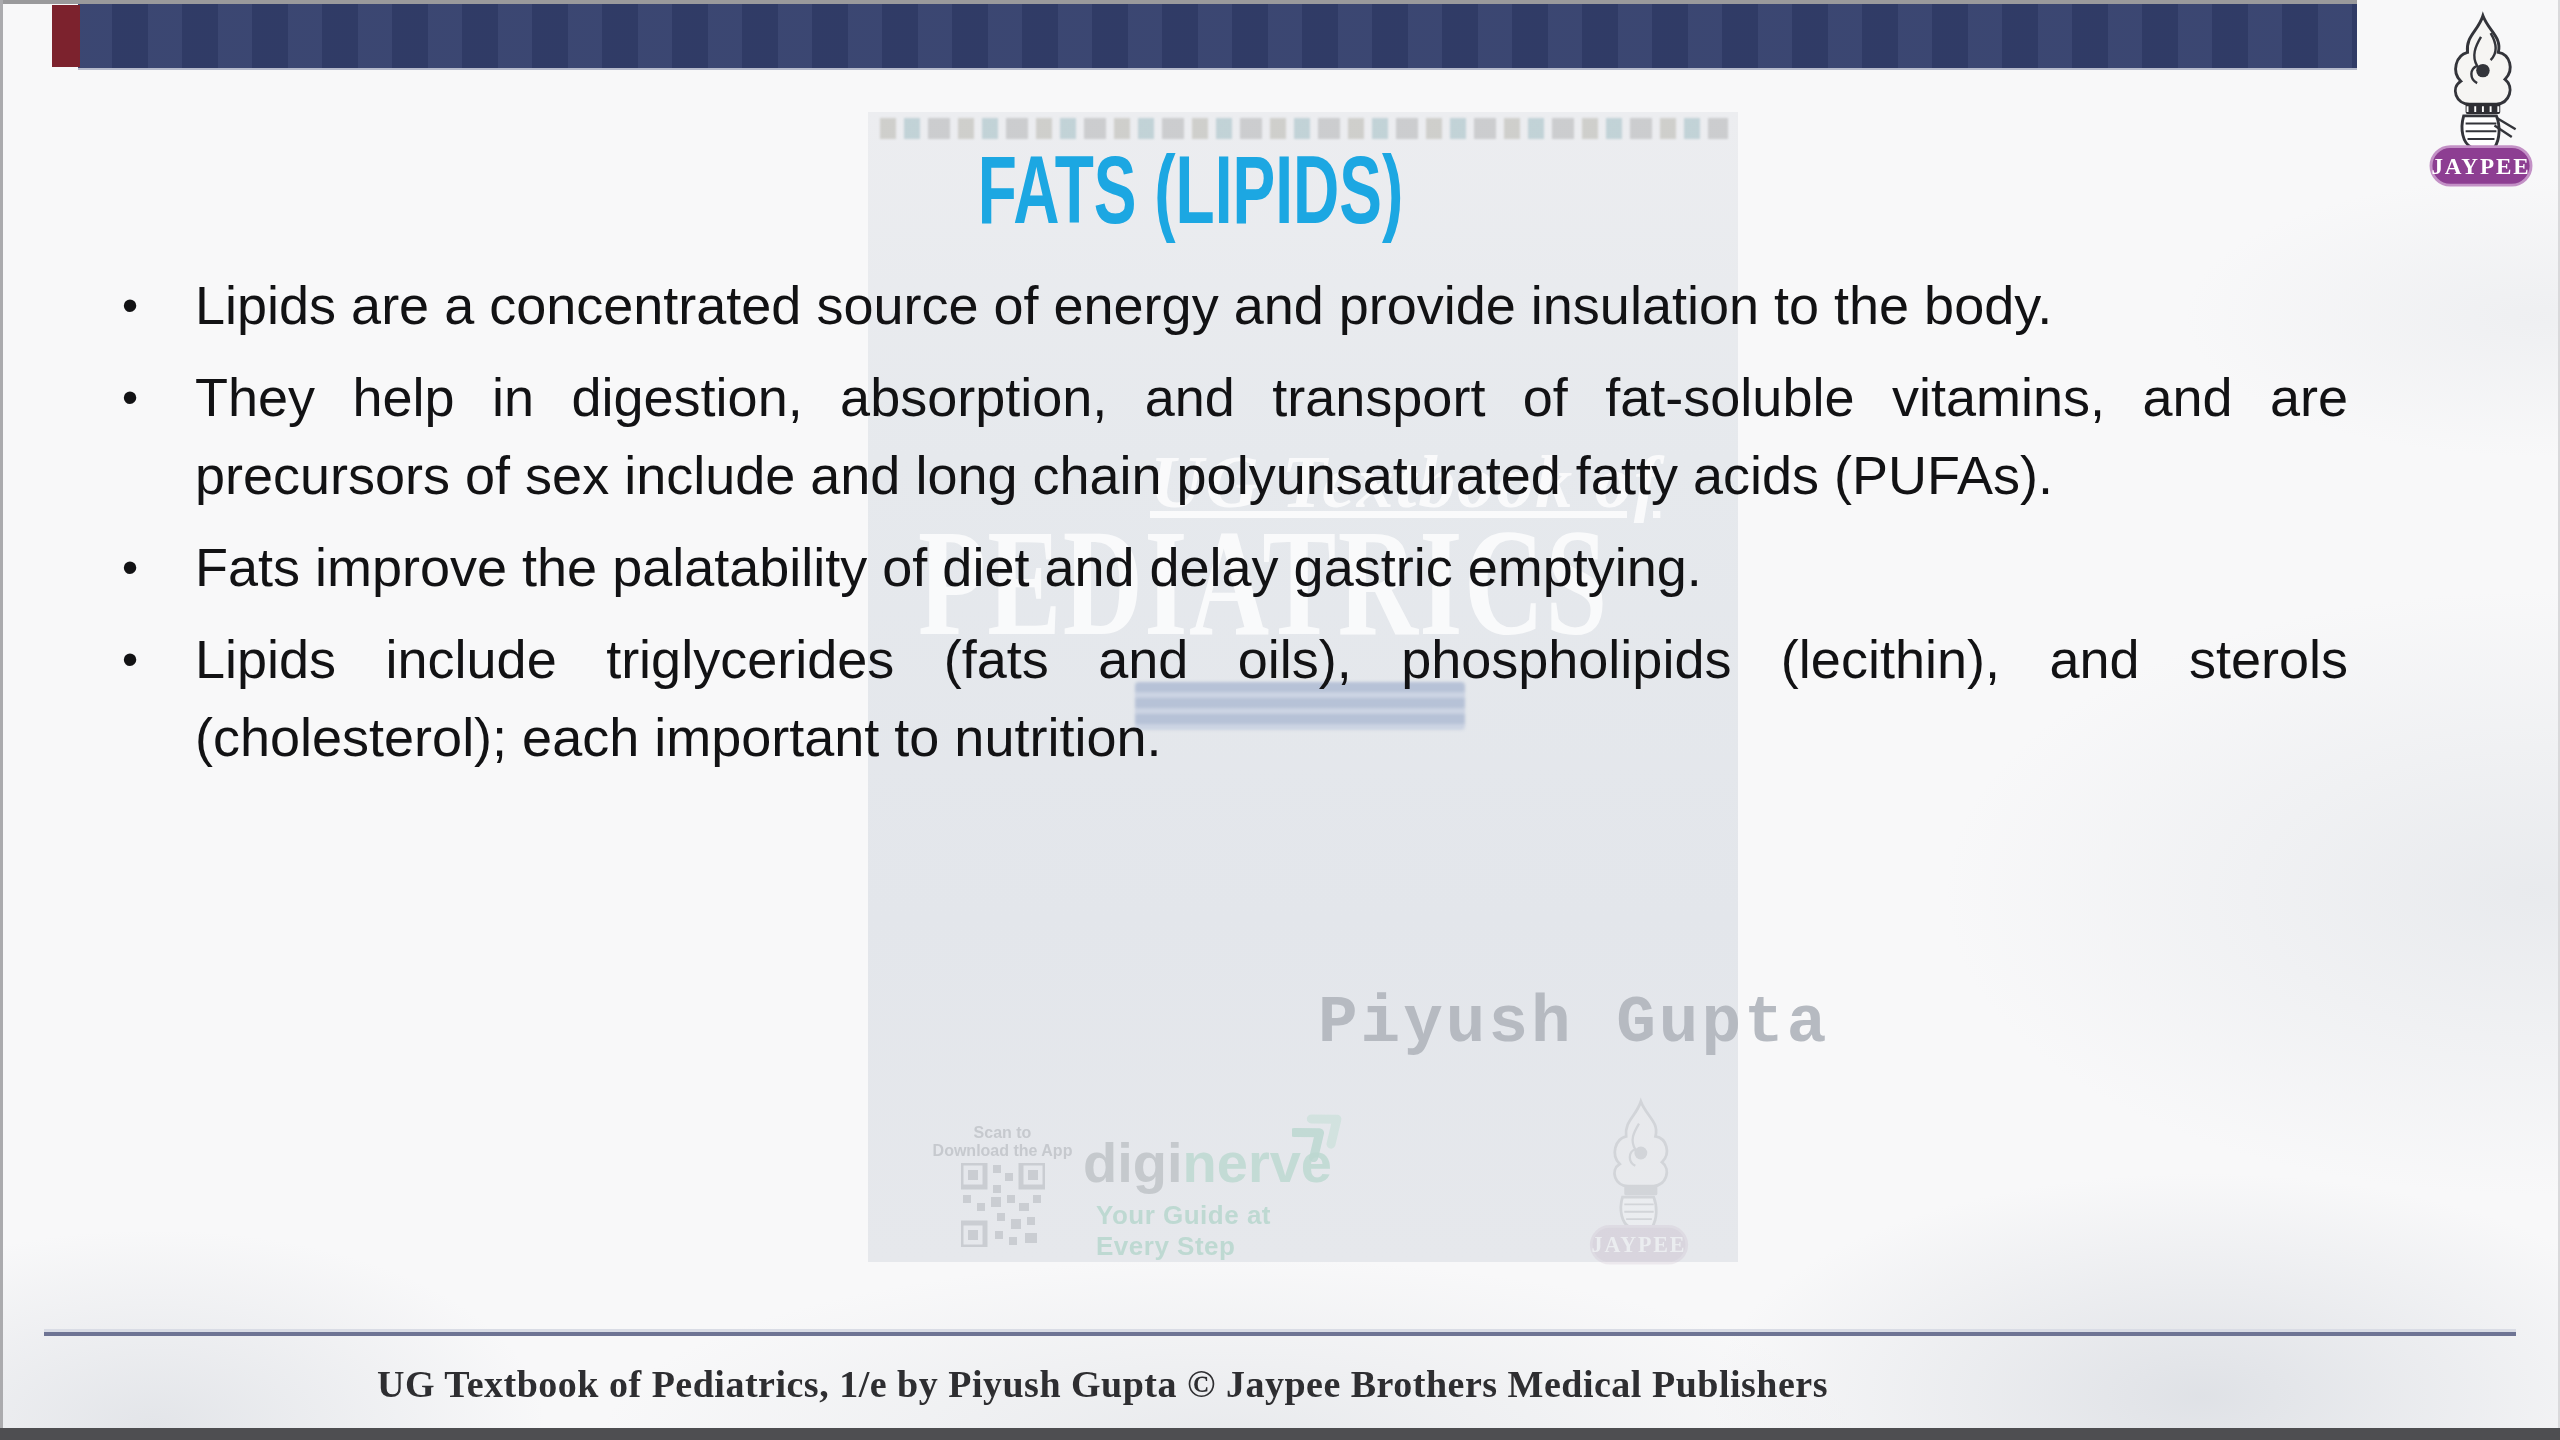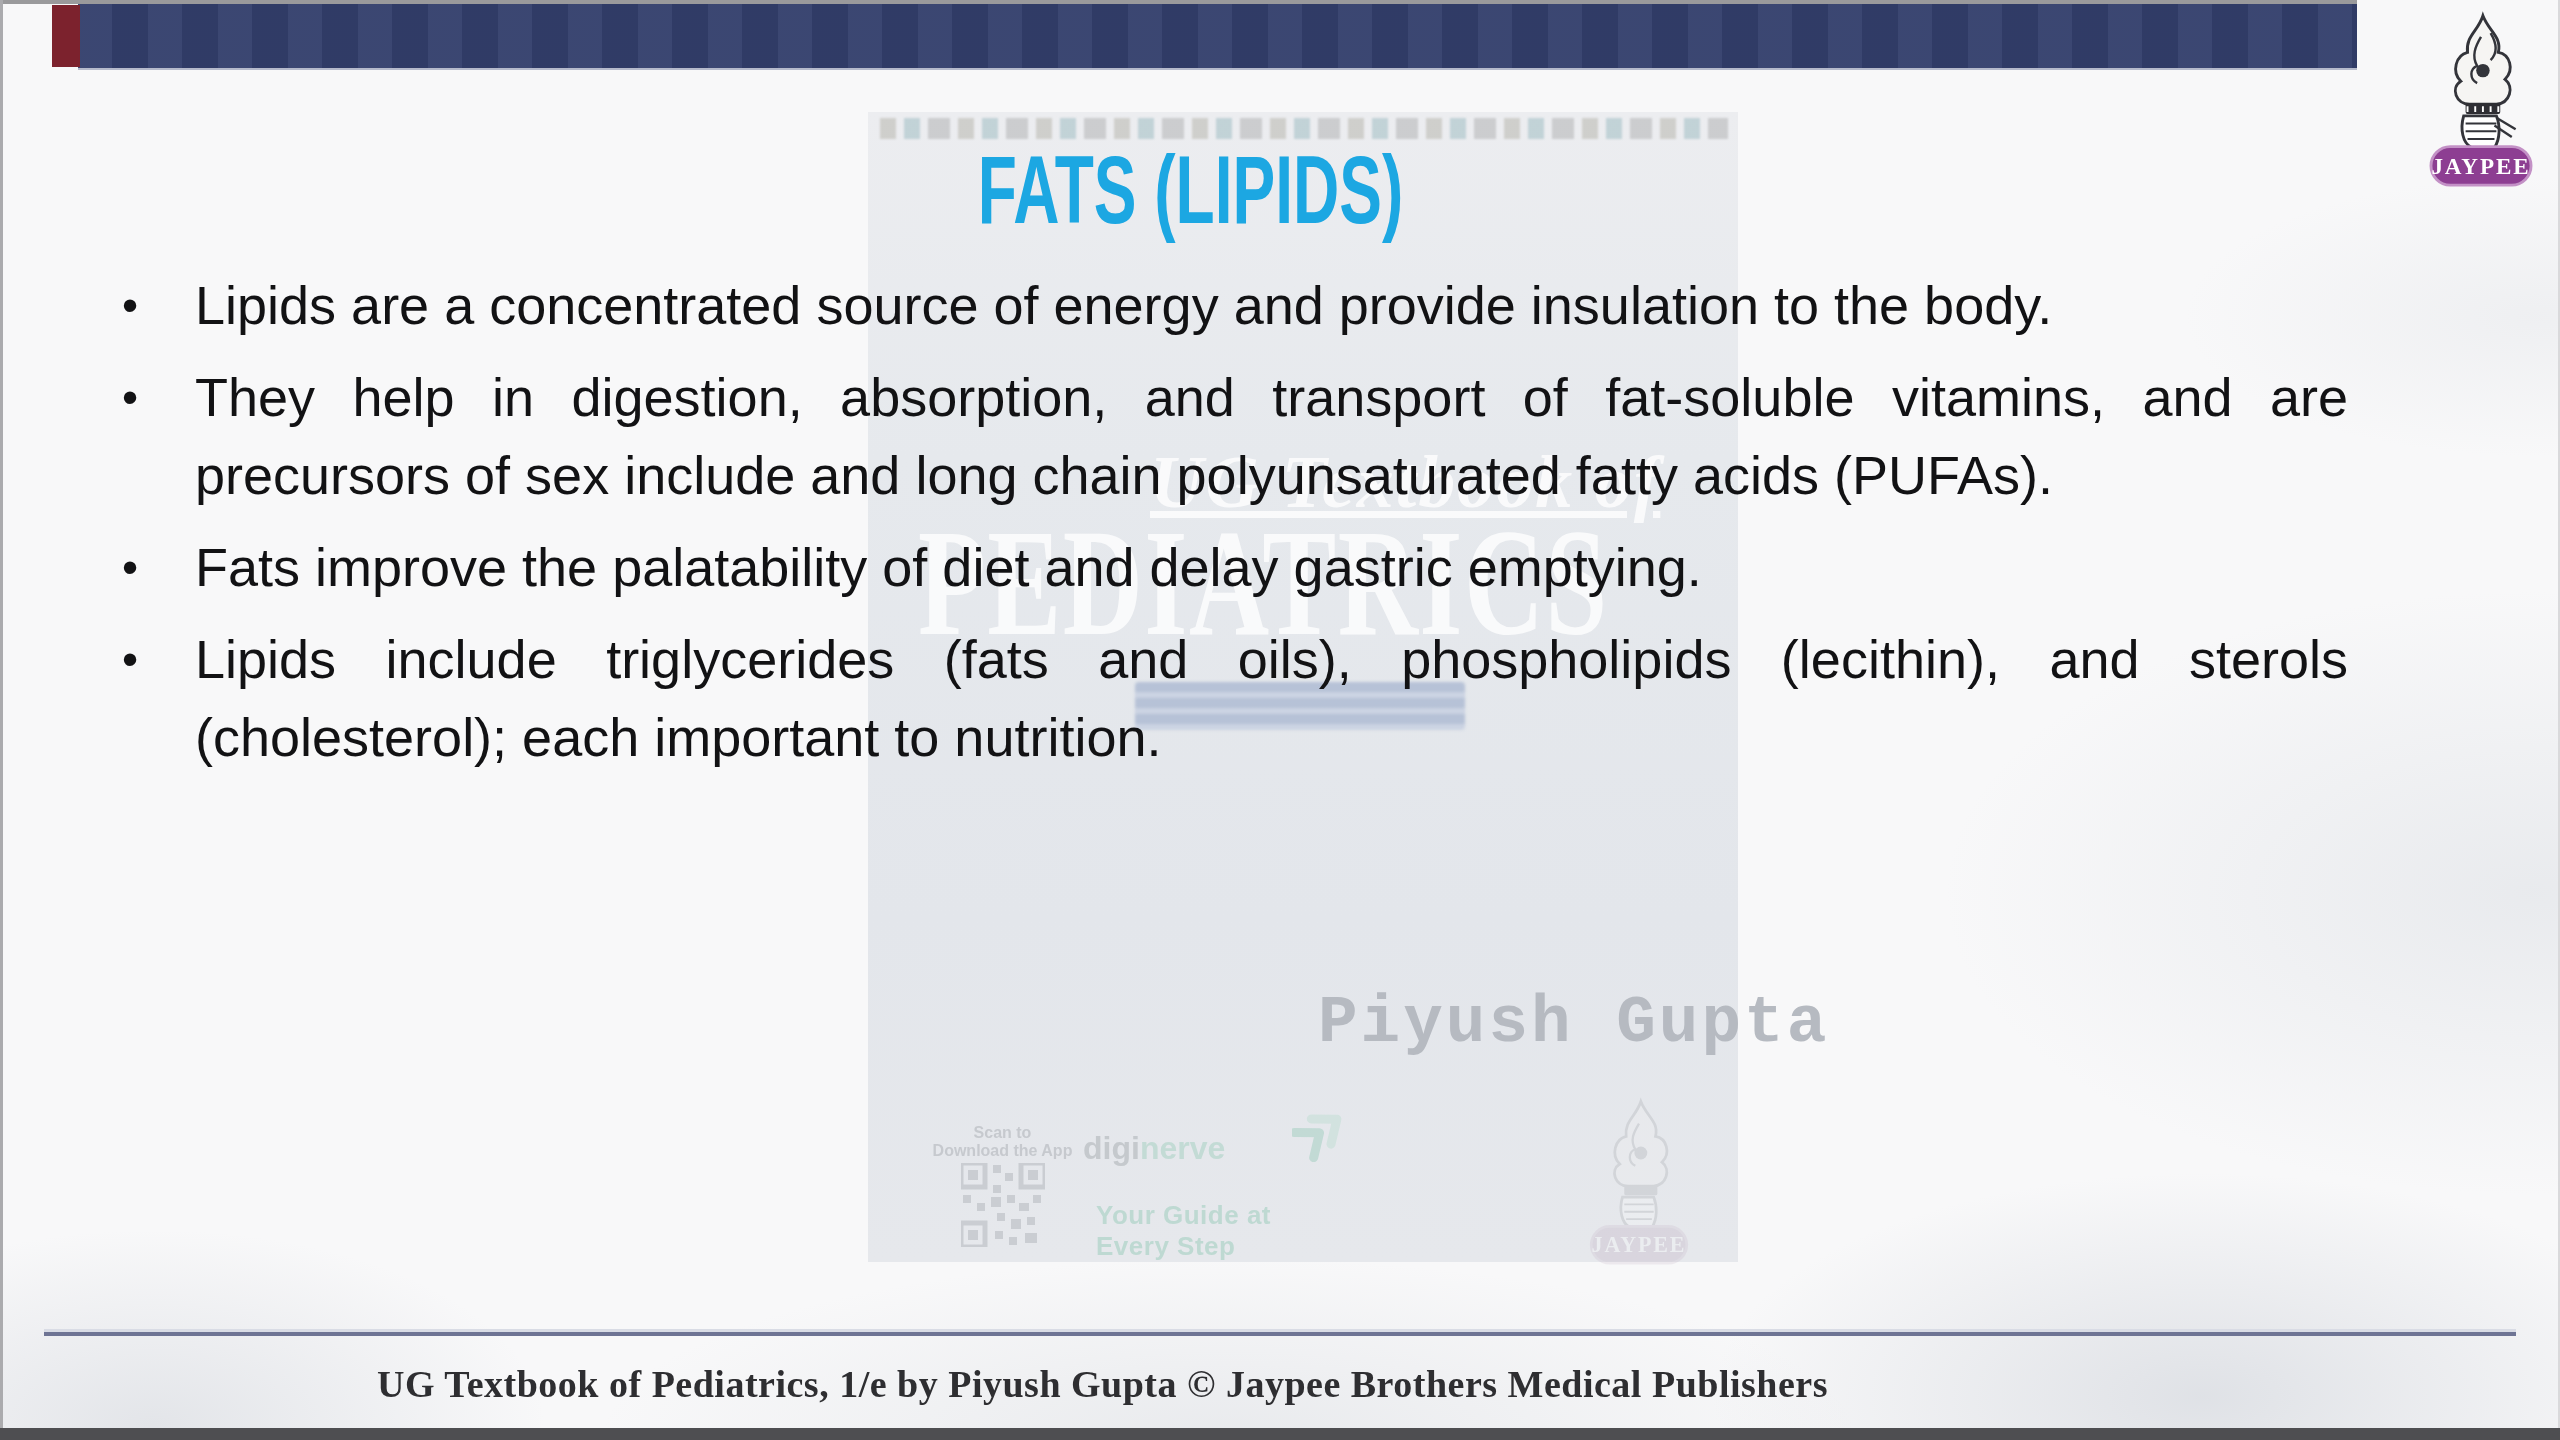--- a/index.html
+++ b/index.html
@@ -64,21 +64,21 @@
     font-family:Liberation Mono, monospace;font-weight:bold;font-size:66px;
     color:#b6bac1;letter-spacing:3px;
   }
   
   .qr-caption{
     position:absolute;left:930px;top:1124px;width:145px;text-align:center;
     font-size:16px;line-height:18px;color:#c6c9ce;font-weight:bold;
   }
   .qr{position:absolute;left:961px;top:1163px;width:84px;height:84px;opacity:.85;}
   .diginerve{
-    position:absolute;left:1083px;top:1130px;font-weight:bold;font-size:32px;letter-spacing:0;
+    position:absolute;left:1083px;top:1130px;font-weight:bold;font-size:56px;letter-spacing:0;
   }
   .digi{color:#c5c9cd;} .nerve{color:#c3dbd5;}
   .dn-chevron{position:absolute;left:1292px;top:1106px;width:52px;height:56px;opacity:.85;}
   .dn-tagline{
     position:absolute;left:1096px;top:1200px;width:230px;
     font-size:26px;font-weight:bold;color:#bed9d2;letter-spacing:.5px;
   }
   .jaypee-wm{position:absolute;left:1583px;top:1096px;width:112px;height:170px;opacity:.22;filter:grayscale(.45);}
   .jaypee-wm svg{display:block;width:100%;height:100%;}
   

